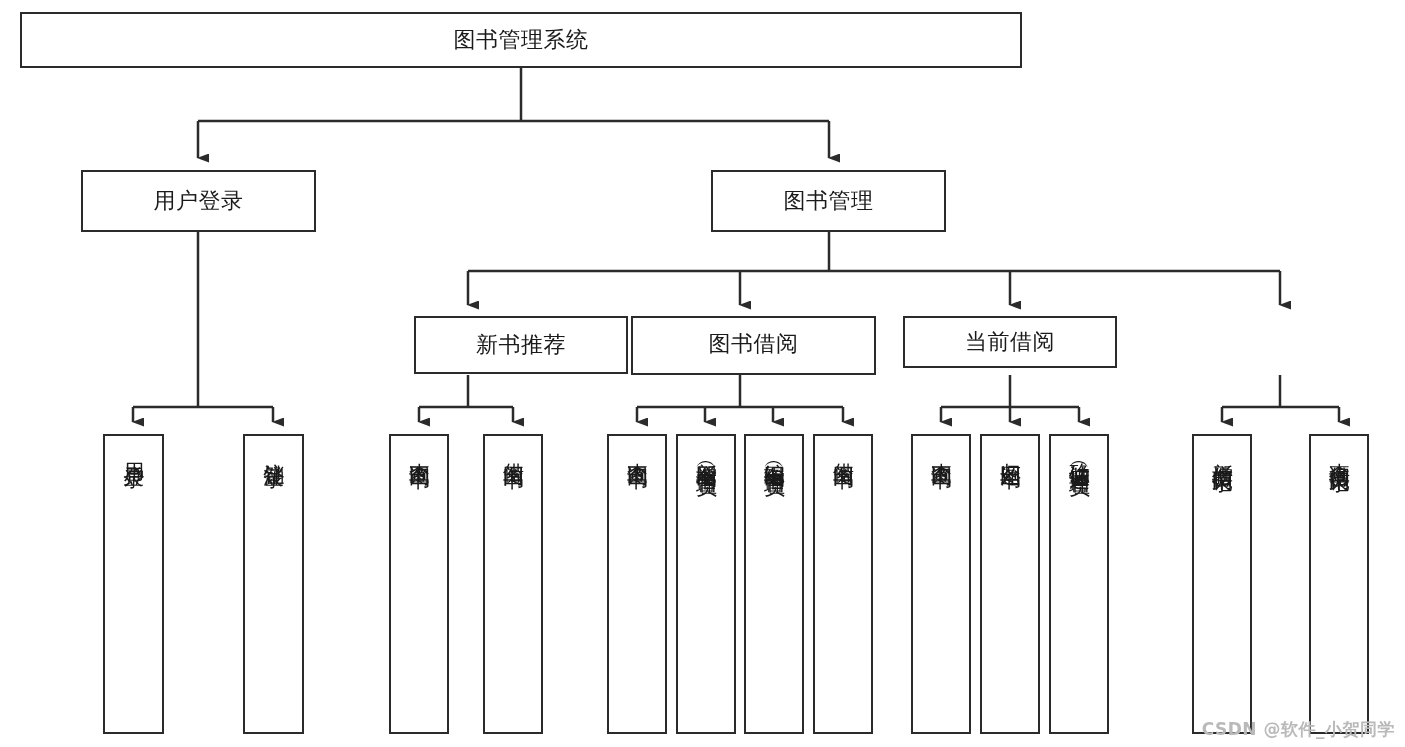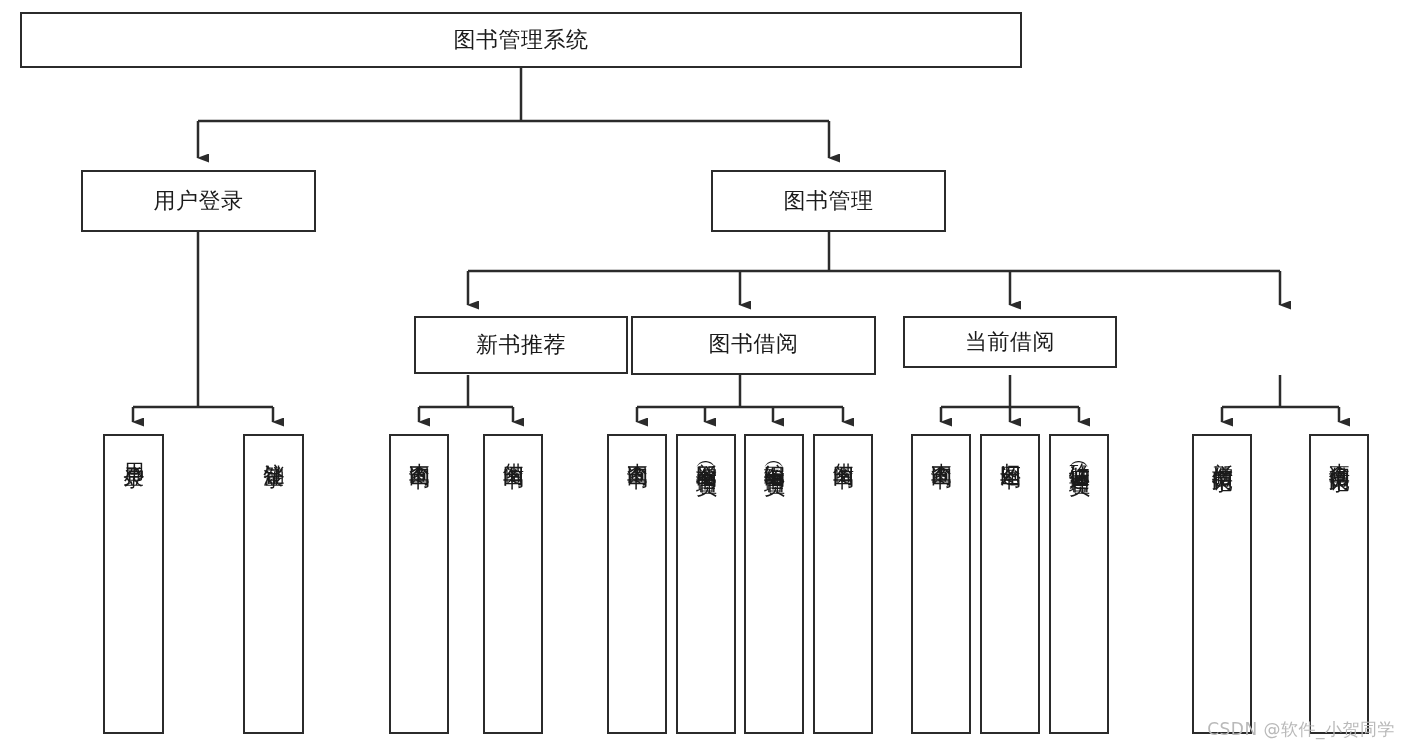--- a/index.html
+++ b/index.html
@@ -60,20 +60,21 @@
     position: absolute;
     right: 10px;
     bottom: 6px;
     font-size: 17px;
     color: #b9b9b9;
     letter-spacing: 0.5px;
     white-space: nowrap;
     z-index: 6;
     pointer-events: none;
     font-family: "DejaVu Sans", "Liberation Sans", sans-serif;
+    font-weight: bold;
   }
 </style>
 </head>
 <body>
 
 <div id="diagram-root">
 
   <svg id="diagram-svg" viewBox="0 0 1405 747" xmlns="http://www.w3.org/2000/svg">
     <defs>
       <marker id="arrowhead" markerWidth="9" markerHeight="12" refX="4.5" refY="11" orient="auto" markerUnits="userSpaceOnUse">

